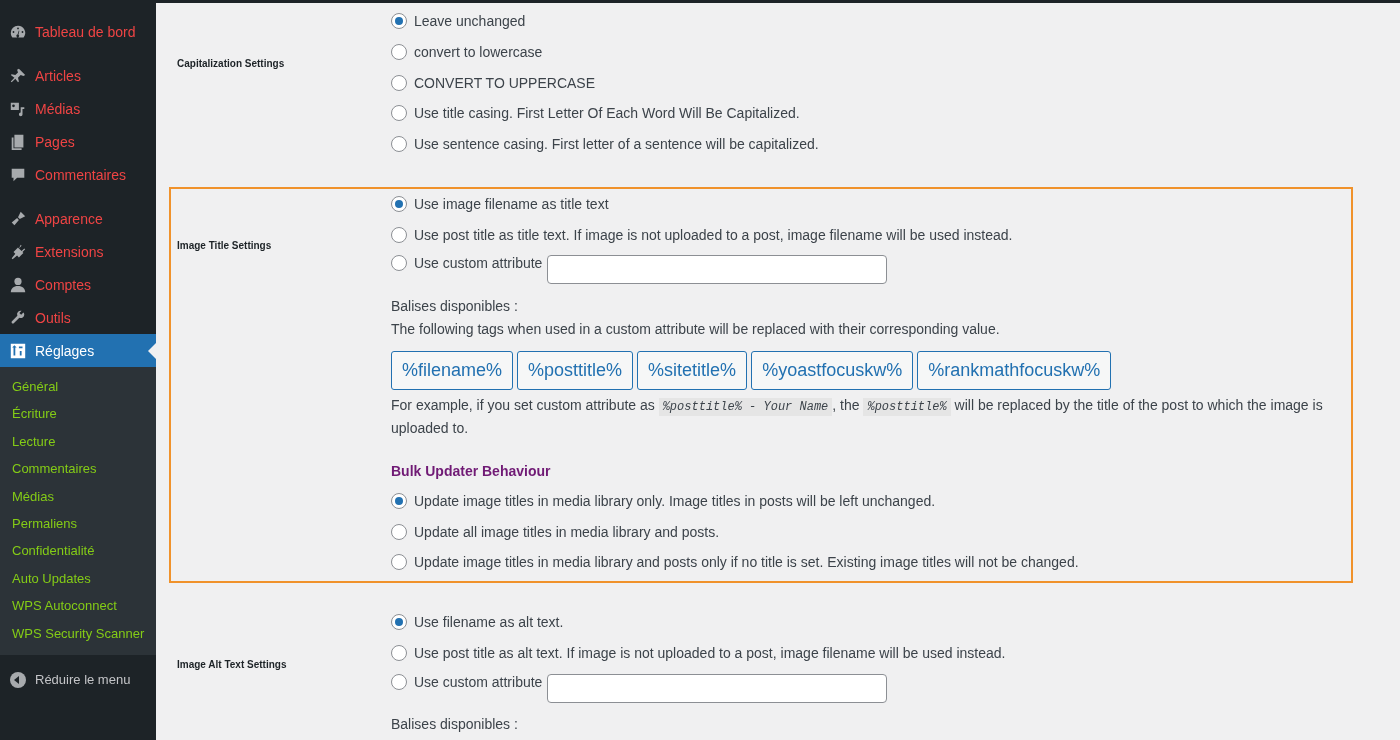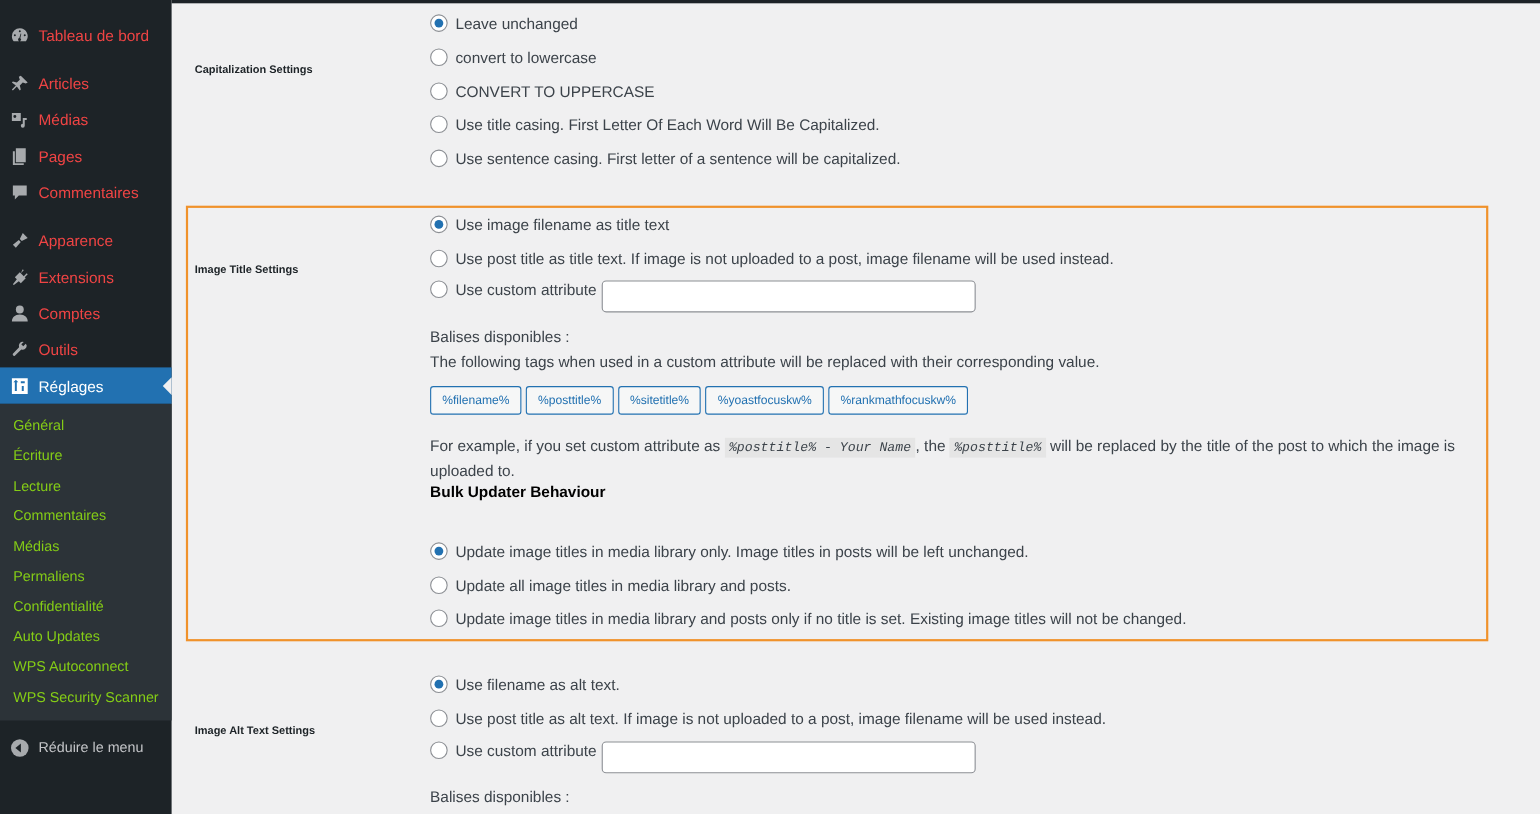--- a/index.html
+++ b/index.html
@@ -26,21 +26,21 @@
 
   
   .content { position: absolute; left: 156px; top: 3px; width: 1244px; }
   .th { position: absolute; left: 21px; font-weight: bold; font-size: 10px; color: #1d2327; margin-top: 45px; }
   .radio-line { position: absolute; left: 235px; display: flex; align-items: flex-start; font-size: 14px; color: #3c434a; white-space: nowrap; }
   .radio { width: 16px; height: 16px; border: 1px solid #8c8f94; border-radius: 50%; background: #fff; margin-right: 7px; position: relative; flex-shrink: 0; cursor: pointer; }
   .radio.checked::after { content: ""; position: absolute; left: 3px; top: 3px; width: 8px; height: 8px; border-radius: 50%; background: #2271b1; }
   .text-input { width: 340px; height: 29px; border: 1px solid #8c8f94; border-radius: 4px; background: #fff; margin-left: 5px; }
   .plain { position: absolute; left: 235px; font-size: 14px; color: #3c434a; }
   .tags { position: absolute; left: 235px; display: flex; gap: 4px; }
-  .tag { height: 26px; padding: 0 10px; border: 1px solid #2271b1; border-radius: 3px; background: #f6f7f7; color: #2271b1; font-size: 11px; display: flex; align-items: center; cursor: pointer; }
+  .tag { height: 39px; padding: 0 10px; border: 1px solid #2271b1; border-radius: 3px; background: #f6f7f7; color: #2271b1; font-size: 18px; display: flex; align-items: center; cursor: pointer; }
   code { font-family: "Liberation Mono", monospace; font-size: 12px; background: #e5e5e5; padding: 2px 4px; color: #3c434a; font-style: italic; }
   .highlight-box { position: absolute; left: 13px; top: 184px; width: 1184px; height: 396px; border: 2px solid #f0922b; }
 </style>
 </head>
 <body>
 
 <div class="sidebar">
   <div style="height:15px"></div>
   <div class="menu-item">
     <span class="icon">
@@ -190,21 +190,21 @@
   <div class="tags" style="top:348px">
     <span class="tag">%filename%</span>
     <span class="tag">%posttitle%</span>
     <span class="tag">%sitetitle%</span>
     <span class="tag">%yoastfocuskw%</span>
     <span class="tag">%rankmathfocuskw%</span>
   </div>
   <div class="plain" style="top:392px; width:960px; line-height:21px">
     <span>For example, if you set custom attribute as </span><code>%posttitle% - Your Name</code><span>, the </span><code>%posttitle%</code><span> will be replaced by the title of the post to which the image is</span><br><span>uploaded to.</span>
   </div>
-  <div class="plain" style="top:436px; font-weight:bold; color:#000000">Bulk Updater Behaviour</div>
+  <div class="plain" style="top:460px; font-weight:bold; color:#701a75">Bulk Updater Behaviour</div>
   <div class="radio-line" style="top:490px">
       <span class="radio checked"></span>
       <span>Update image titles in media library only. Image titles in posts will be left unchanged.</span>
     </div>
   <div class="radio-line" style="top:521px">
       <span class="radio"></span>
       <span>Update all image titles in media library and posts.</span>
     </div>
   <div class="radio-line" style="top:551px">
       <span class="radio"></span>

